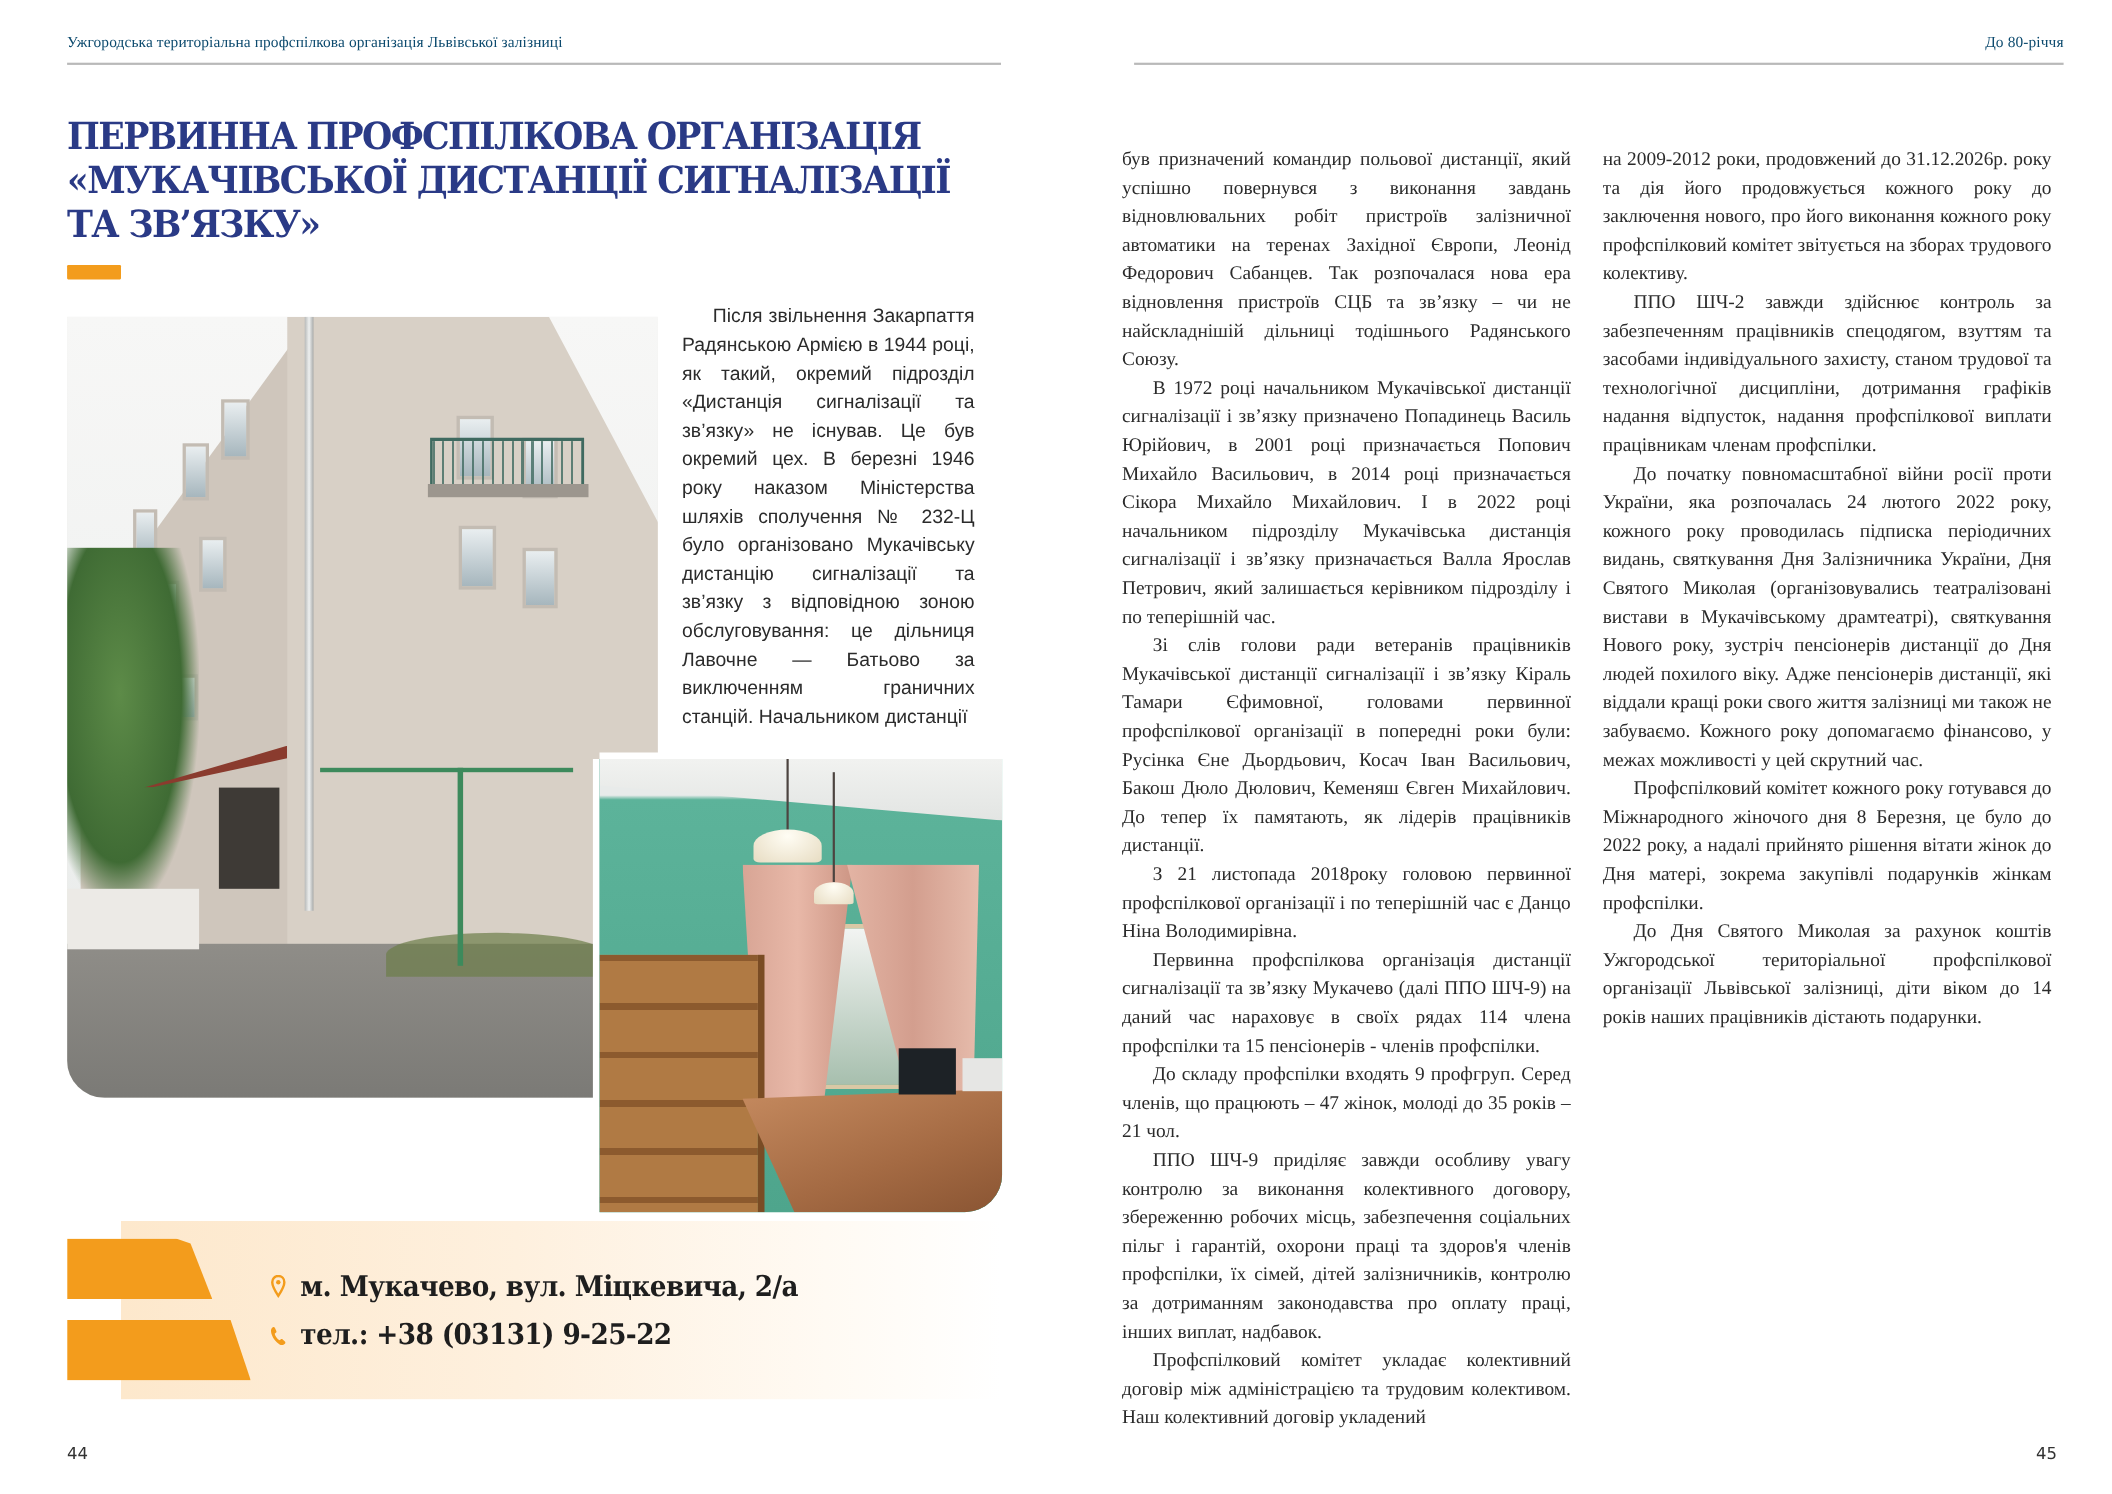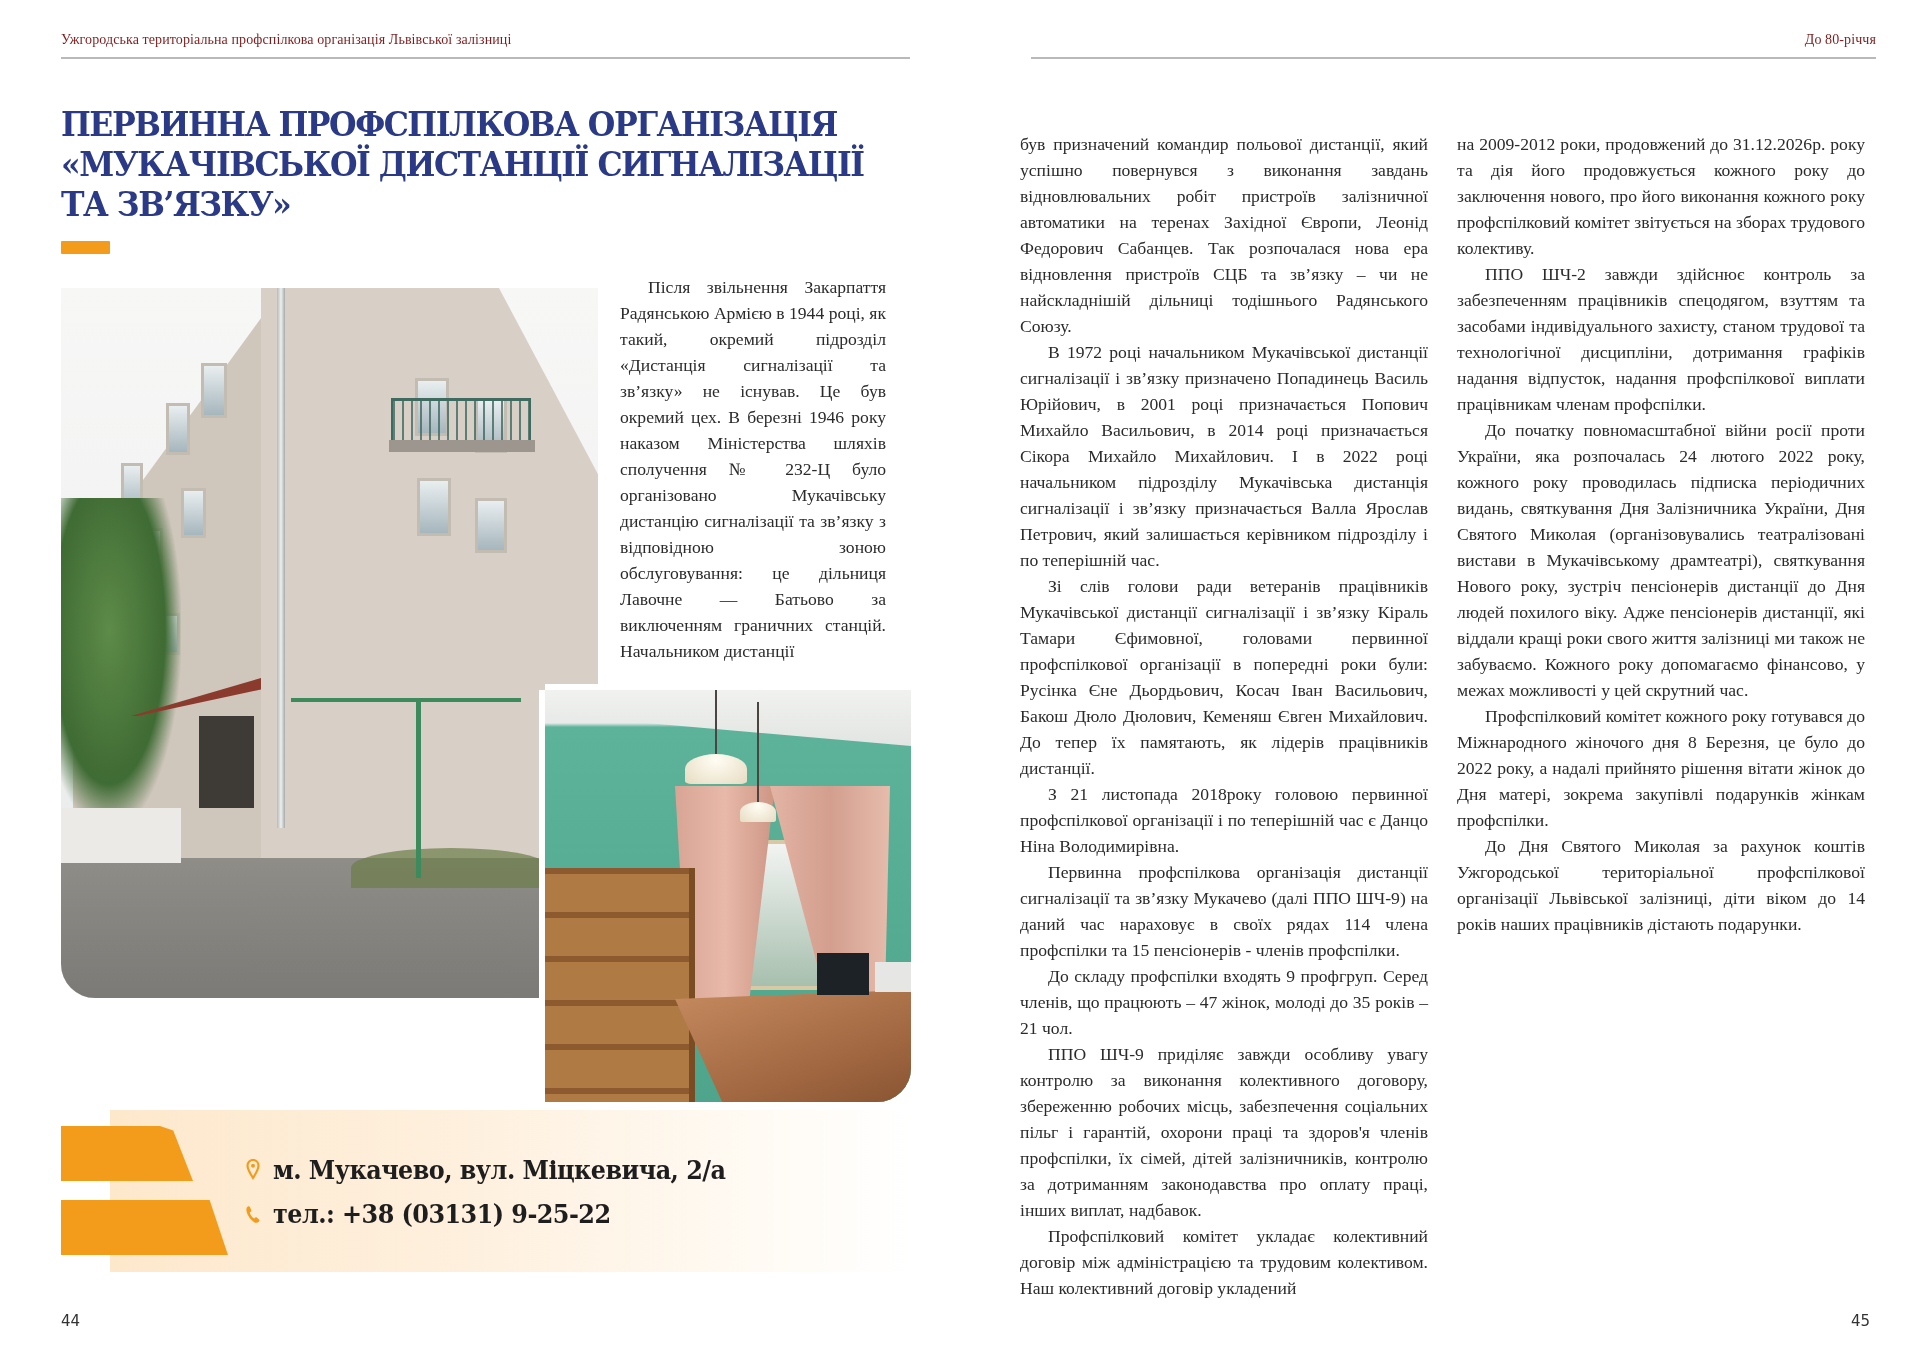--- a/index.html
+++ b/index.html
@@ -5,21 +5,21 @@
     * { margin: 0; padding: 0; box-sizing: border-box; }
     html, body { width: 1920px; height: 1358px; background: #ffffff; overflow: hidden; }
     body { position: relative; font-family: "DejaVu Serif", serif; color: #2a2a2a; }
 
     .spread { position: absolute; inset: 0; width: 1920px; height: 1358px; }
     .page { position: absolute; top: 0; height: 1358px; }
     .page-left { left: 0; width: 960px; }
     .page-right { left: 960px; width: 960px; }
 
     .running-head {
-      position: absolute; top: 32px; font-size: 14px; color: #7f1d1d;
+      position: absolute; top: 32px; font-size: 14px; color: #0c4a6e;
       font-family: "Liberation Serif", serif; letter-spacing: 0.1px;
     }
     .page-left .running-head { left: 61px; }
     .page-right .running-head { right: 44px; }
     .head-rule { position: absolute; top: 57px; height: 2px; background: #b9b9b9; }
     .page-left .head-rule { left: 61px; width: 849px; }
     .page-right .head-rule { left: 71px; width: 845px; }
 
     .title {
       position: absolute; left: 61px; top: 104px; width: 860px;
@@ -52,21 +52,21 @@
     .bld-canopy { position: absolute; left: 70px; top: 390px; width: 130px; height: 38px; background: #8a3b2e; clip-path: polygon(0 100%, 100% 0, 100% 30%, 5% 100%); }
     .bld-door { position: absolute; left: 138px; top: 428px; width: 55px; height: 92px; background: #3e3a36; }
     .bld-wall-white { position: absolute; left: 0; top: 520px; width: 120px; height: 55px; background: #eceae6; }
     .bld-ground { position: absolute; left: 0; top: 570px; width: 537px; height: 140px; background: linear-gradient(180deg, #8f8d88 0%, #7b7a76 100%); }
     .bld-grass { position: absolute; left: 290px; top: 560px; width: 200px; height: 40px; background: #6c7e48; border-radius: 50% 50% 0 0; opacity: 0.7; }
     .bld-rail { position: absolute; left: 230px; top: 410px; width: 230px; height: 4px; background: #3d8a5c; }
     .bld-post { position: absolute; left: 355px; top: 410px; width: 5px; height: 180px; background: #3d8a5c; }
 
     .intro-text {
       position: absolute; left: 620px; top: 274px; width: 266px;
-      font-family: Liberation Serif, serif; font-size: 17.6px; line-height: 26px;
+      font-family: Liberation Sans, sans-serif; font-size: 17.6px; line-height: 26px;
       text-align: justify; color: #2b2b2b; hyphens: manual;
     }
     .intro-text p { text-indent: 28px; }
 
     .photo-office {
       position: absolute; left: 545px; top: 690px; width: 366px; height: 412px;
       border-radius: 0 0 34px 0; overflow: hidden; background: #5fb49a;
       box-shadow: -6px 0 0 #ffffff, 0 -6px 0 #ffffff;
     }
     .off-wall { position: absolute; inset: 0; background: linear-gradient(180deg, #e8ebea 0%, #e8ebea 8%, #5cb39a 9%, #4ea58c 100%); }

